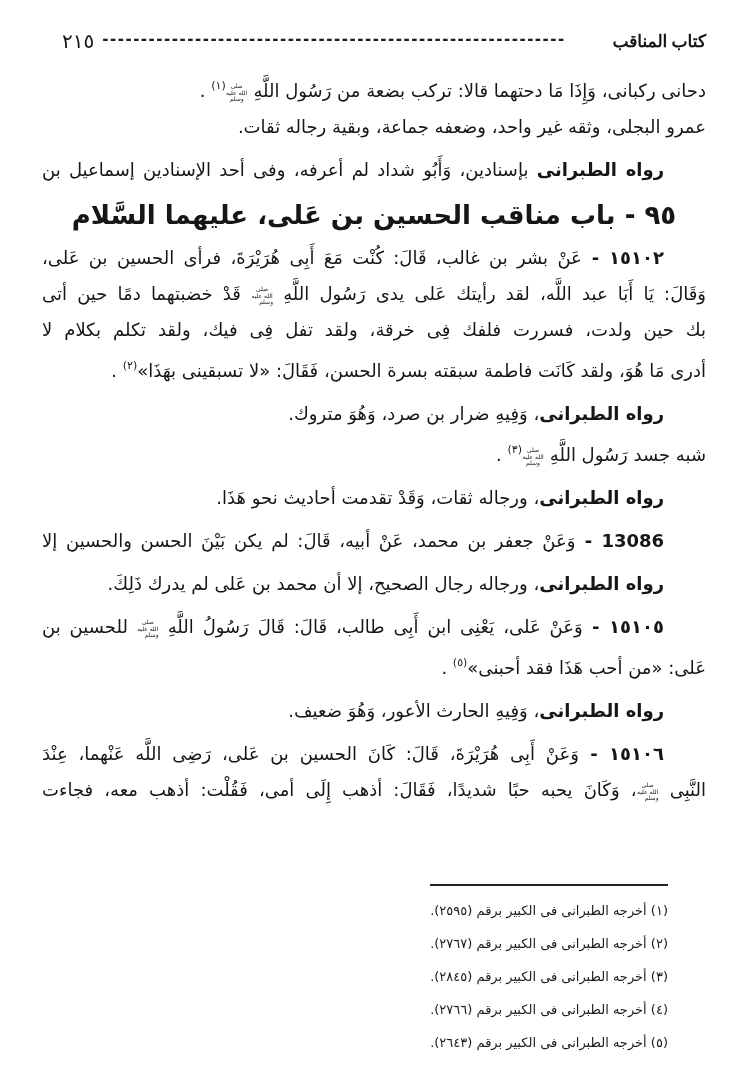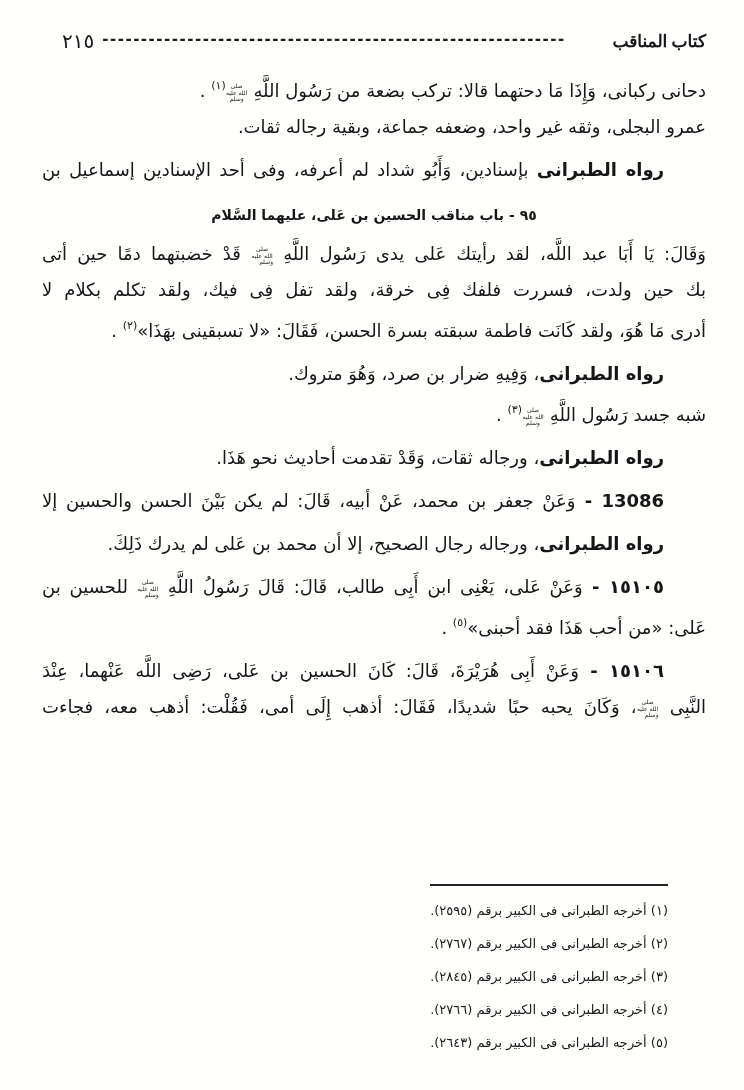--- a/index.html
+++ b/index.html
@@ -20,21 +20,21 @@
   }
   .hdr .pnum{font-weight:normal;font-size:20px;white-space:nowrap;margin-left:20px;}
   
   .body-text{font-size:18px;line-height:36px;}
   .ln{min-height:36px;}
   .ln.fill{text-align:justify;text-align-last:justify;-moz-text-align-last:justify;text-justify:inter-word;}
   .ln.end{text-align:right;}
   .ln.center{text-align:center;text-align-last:center;}
   .ln.indent{padding-right:42px;}
   .ln.para{margin-top:7px;}
-  .ln.heading{font-weight:bold;font-size:14px;margin-top:9px;margin-bottom:3px;}
+  .ln.heading{font-weight:bold;font-size:26px;margin-top:9px;margin-bottom:3px;}
   .seg{white-space:pre-wrap;}
   .seg.b{font-weight:bold;}
   .seg.sup{font-size:11px;vertical-align:8px;font-weight:normal;}
   .saw{
     display:inline-block;width:22px;max-height:30px;overflow:hidden;
     font-size:6px;line-height:1.1;text-align:center;vertical-align:-6px;
     font-weight:normal;color:#1a1a1a;
   }
   
   .footnotes{position:absolute;top:884px;right:76px;text-align:right;}
@@ -51,30 +51,32 @@
     <span class="title">كتاب المناقب</span>
     <span class="dashes">------------------------------------------------------------</span>
     <span class="pnum">٢١٥</span>
   </div>
 
   <div class="body-text" id="body-lines">
       <div class="ln end"><span class="seg">دحانى ركبانى، وَإِذَا مَا دحتهما قالا: تركب بضعة من رَسُول اللَّهِ </span><span class="saw">صلى الله عليه وسلم</span><span class="seg sup">(١)</span><span class="seg"> .</span></div>
       <div class="ln end"><span class="seg">عمرو البجلى، وثقه غير واحد، وضعفه جماعة، وبقية رجاله ثقات.</span></div>
       <div class="ln fill indent para"><span class="seg b">رواه الطبرانى</span><span class="seg"> بإسنادين، وَأَبُو شداد لم أعرفه، وفى أحد الإسنادين إسماعيل بن</span></div>
       <div class="ln center heading"><span class="seg b">٩٥ - باب مناقب الحسين بن عَلى، عليهما السَّلام</span></div>
+      <div class="ln fill indent para"><span class="seg b">١٥١٠٢ - </span><span class="seg">عَنْ بشر بن غالب، قَالَ: كُنْت مَعَ أَبِى هُرَيْرَةَ، فرأى الحسين بن عَلى،</span></div>
       <div class="ln fill"><span class="seg">وَقَالَ: يَا أَبَا عبد اللَّه، لقد رأيتك عَلى يدى رَسُول اللَّهِ </span><span class="saw">صلى الله عليه وسلم</span><span class="seg"> قَدْ خضبتهما دمًا حين أتى</span></div>
       <div class="ln fill"><span class="seg">بك حين ولدت، فسررت فلفك فِى خرقة، ولقد تفل فِى فيك، ولقد تكلم بكلام لا</span></div>
       <div class="ln end"><span class="seg">أدرى مَا هُوَ، ولقد كَانَت فاطمة سبقته بسرة الحسن، فَقَالَ: «لا تسبقينى بهَذَا»</span><span class="seg sup">(٢)</span><span class="seg"> .</span></div>
       <div class="ln end indent para"><span class="seg b">رواه الطبرانى</span><span class="seg">، وَفِيهِ ضرار بن صرد، وَهُوَ متروك.</span></div>
       <div class="ln end"><span class="seg">شبه جسد رَسُول اللَّهِ </span><span class="saw">صلى الله عليه وسلم</span><span class="seg sup">(٣)</span><span class="seg"> .</span></div>
       <div class="ln end indent para"><span class="seg b">رواه الطبرانى</span><span class="seg">، ورجاله ثقات، وَقَدْ تقدمت أحاديث نحو هَذَا.</span></div>
       <div class="ln fill indent para"><span class="seg b">13086 - </span><span class="seg">وَعَنْ جعفر بن محمد، عَنْ أبيه، قَالَ: لم يكن بَيْنَ الحسن والحسين إلا</span></div>
       <div class="ln end indent para"><span class="seg b">رواه الطبرانى</span><span class="seg">، ورجاله رجال الصحيح، إلا أن محمد بن عَلى لم يدرك ذَلِكَ.</span></div>
       <div class="ln fill indent para"><span class="seg b">١٥١٠٥ - </span><span class="seg">وَعَنْ عَلى، يَعْنِى ابن أَبِى طالب، قَالَ: قَالَ رَسُولُ اللَّهِ </span><span class="saw">صلى الله عليه وسلم</span><span class="seg"> للحسين بن</span></div>
       <div class="ln end"><span class="seg">عَلى: «من أحب هَذَا فقد أحبنى»</span><span class="seg sup">(٥)</span><span class="seg"> .</span></div>
+      <div class="ln end indent para"><span class="seg b">رواه الطبرانى</span><span class="seg">، وَفِيهِ الحارث الأعور، وَهُوَ ضعيف.</span></div>
       <div class="ln fill indent para"><span class="seg b">١٥١٠٦ - </span><span class="seg">وَعَنْ أَبِى هُرَيْرَةَ، قَالَ: كَانَ الحسين بن عَلى، رَضِى اللَّه عَنْهما، عِنْدَ</span></div>
       <div class="ln fill"><span class="seg">النَّبِى </span><span class="saw">صلى الله عليه وسلم</span><span class="seg">، وَكَانَ يحبه حبًا شديدًا، فَقَالَ: أذهب إِلَى أمى، فَقُلْت: أذهب معه، فجاءت</span></div>
     </div>
 
   <div class="footnotes">
     <div class="fn-sep"></div>
     <div id="fn-list">
         <div class="fn-line"><span class="marker">(١)</span><span> أخرجه الطبرانى فى الكبير برقم (٢٥٩٥).</span></div>
         <div class="fn-line"><span class="marker">(٢)</span><span> أخرجه الطبرانى فى الكبير برقم (٢٧٦٧).</span></div>
         <div class="fn-line"><span class="marker">(٣)</span><span> أخرجه الطبرانى فى الكبير برقم (٢٨٤٥).</span></div>

